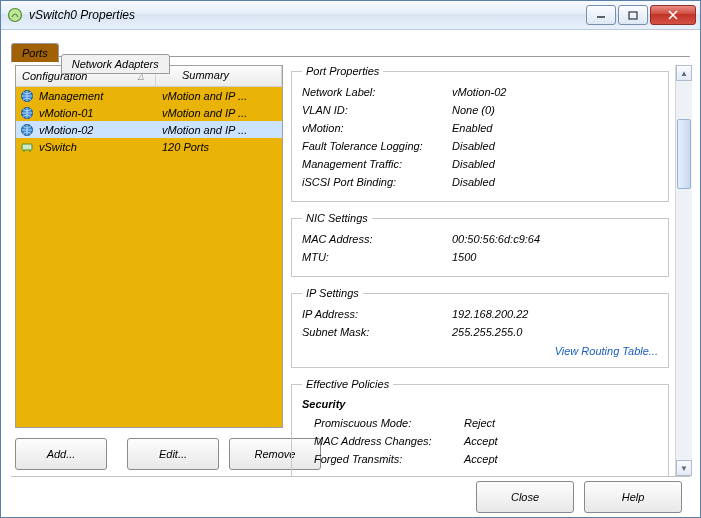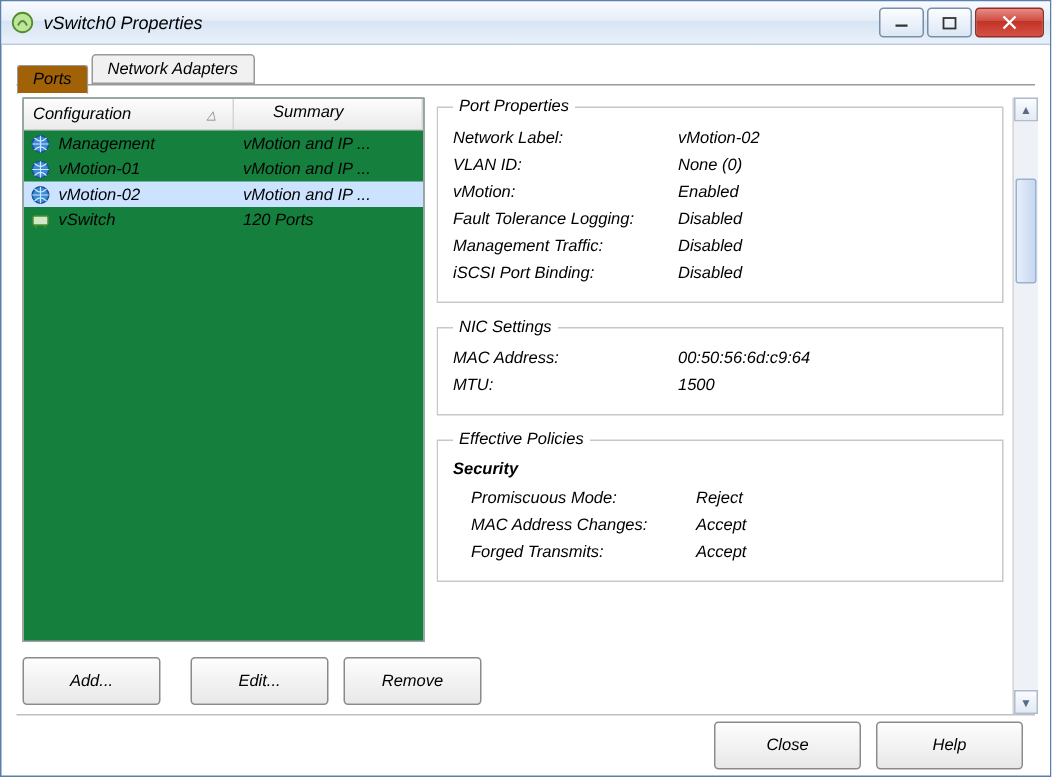--- a/index.html
+++ b/index.html
@@ -73,21 +73,21 @@
     background: #a16207;
     border-top-left-radius: 3px;
     border-top-right-radius: 3px;
     position: relative;
     top: 7px;
     z-index: 2;
   }
   .tab.inactive {
     background: #f1f1f1;
     border-bottom: 1px solid #9a9a9a;
-    top: 0;
+    top: 18px;
     z-index: 1;
   }
   .tab-border {
     height:1px;
     background:#9a9a9a;
     margin: 0 10px;
   }
   
   .content {
     flex:1;
@@ -97,21 +97,21 @@
     min-height:0;
   }
   .left-panel {
     width: 268px;
     display:flex;
     flex-direction:column;
   }
   .listbox {
     flex:1;
     border: 1px solid #a0a0a0;
-    background:#15803d;
+    background:#eab308;
     display:flex;
     flex-direction:column;
     min-height:0;
   }
   .list-headers {
     display:flex;
     background: linear-gradient(to bottom, #fdfdfd, #ebebeb);
     border-bottom: 1px solid #d0d0d0;
     height: 20px;
     font-size: 11px;
@@ -402,20 +402,32 @@
           <div class="kv-row">
               <span class="k">MAC Address:</span>
               <span class="v">00:50:56:6d:c9:64</span>
             </div>
           <div class="kv-row">
               <span class="k">MTU:</span>
               <span class="v">1500</span>
             </div>
         </fieldset>
 
+        <fieldset class="group">
+          <legend>IP Settings</legend>
+          <div class="kv-row">
+              <span class="k">IP Address:</span>
+              <span class="v">192.168.200.22</span>
+            </div>
+          <div class="kv-row">
+              <span class="k">Subnet Mask:</span>
+              <span class="v">255.255.255.0</span>
+            </div>
+          <div class="link">View Routing Table...</div>
+        </fieldset>
 
         <fieldset class="group" style="margin-bottom:0;">
           <legend>Effective Policies</legend>
           <div class="security-heading">Security</div>
           <div class="kv-row">
               <span class="k indent">Promiscuous Mode:</span>
               <span class="v">Reject</span>
             </div>
           <div class="kv-row">
               <span class="k indent">MAC Address Changes:</span>

